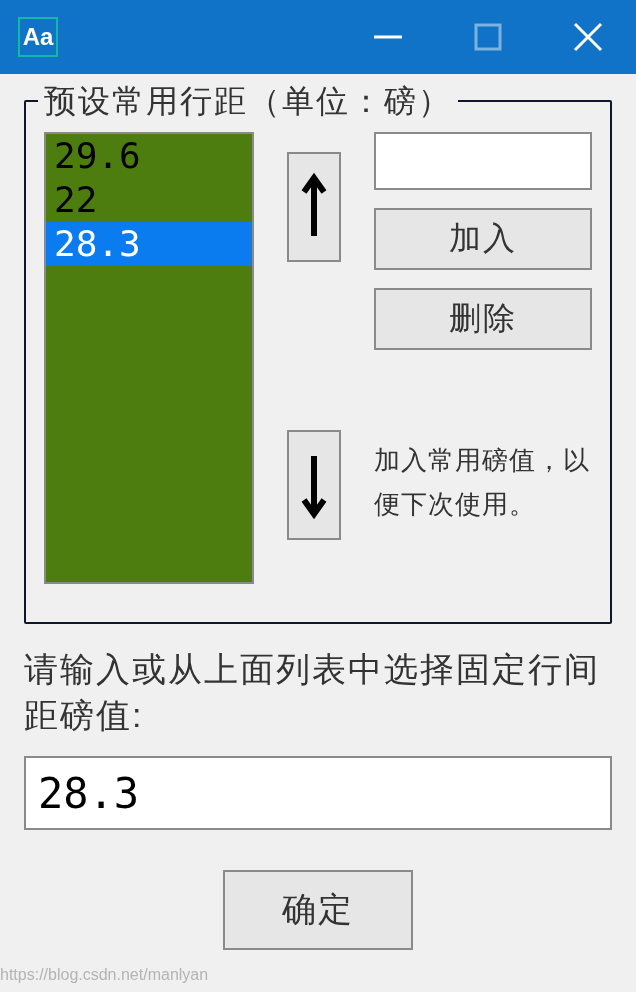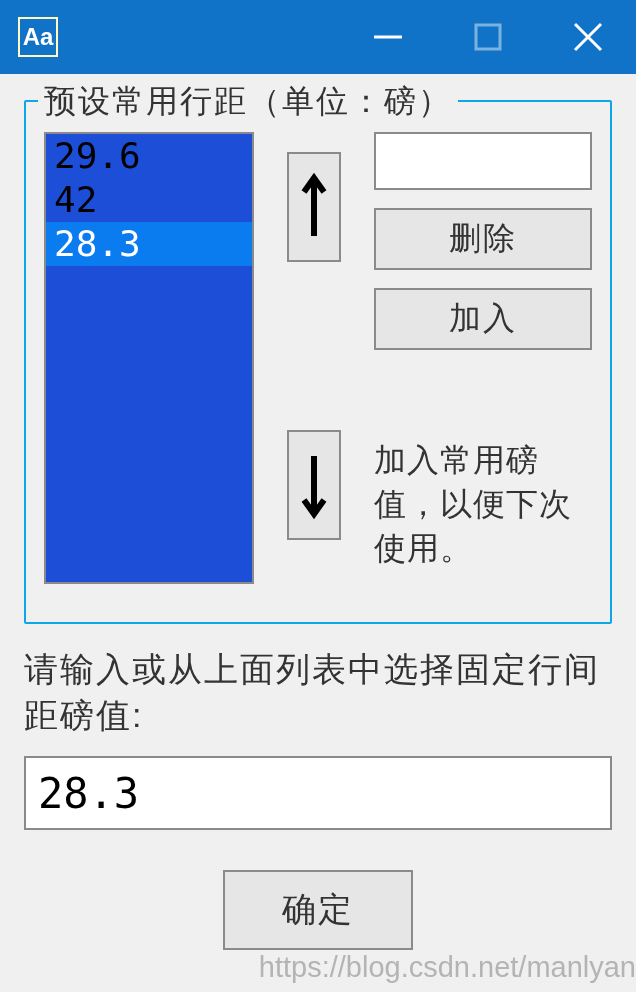--- a/index.html
+++ b/index.html
@@ -25,21 +25,21 @@
       height: 74px;
       background: #1073c7;
       display: flex;
       align-items: center;
       padding: 0 8px 0 18px;
       color: #fff;
     }
     .titlebar .app-icon {
       width: 40px;
       height: 40px;
-      border: 2px solid #fef9c3;
+      border: 2px solid #14b8a6;
       display: flex;
       align-items: center;
       justify-content: center;
       font-size: 24px;
       font-weight: bold;
       margin-right: 16px;
       font-family: "Segoe UI", sans-serif;
     }
     .titlebar .title {
       font-size: 36px;
@@ -61,21 +61,21 @@
       justify-content: center;
       cursor: pointer;
     }
     .win-btn svg { display: block; }
     .content {
       padding: 26px 24px 0 24px;
       flex: 1;
       position: relative;
     }
     .groupbox {
-      border: 2px solid #0ea5e9;
+      border: 2px solid #0f172a;
       border-radius: 2px;
       position: relative;
       padding: 30px 18px 32px 18px;
       height: 524px;
     }
     .groupbox .legend {
       position: absolute;
       top: -22px;
       left: 12px;
       background: #f0f0f0;
@@ -85,21 +85,21 @@
       letter-spacing: 2px;
     }
     .group-body {
       display: flex;
       height: 100%;
       gap: 30px;
     }
     .listbox {
       width: 210px;
       height: 452px;
-      background: #1d4ed8;
+      background: #4d7c0f;
       border: 2px solid #8a8a8a;
       overflow: auto;
     }
     .list-item {
       font-family: "SimSun", monospace;
       font-size: 36px;
       padding: 0 8px;
       line-height: 44px;
       cursor: pointer;
       white-space: nowrap;
@@ -147,21 +147,21 @@
       border: 2px solid #8a8a8a;
       font-size: 32px;
       display: flex;
       align-items: center;
       justify-content: center;
       cursor: pointer;
       letter-spacing: 2px;
       color: #333;
     }
     .hint-text {
-      font-size: 32px;
+      font-size: 26px;
       color: #333;
       margin-top: 70px;
       line-height: 44px;
       letter-spacing: 1px;
     }
     .prompt {
       font-size: 34px;
       margin-top: 22px;
       line-height: 46px;
       color: #333;
@@ -194,22 +194,22 @@
       justify-content: center;
       cursor: pointer;
       letter-spacing: 2px;
       color: #333;
     }
     .watermark {
       position: absolute;
       bottom: 8px;
       left: 0;
       right: 0;
-      text-align: right;
-      font-size: 29px;
+      text-align: left;
+      font-size: 16px;
       color: rgba(120,120,120,0.5);
       font-family: Arial, sans-serif;
       pointer-events: none;
     }
   </style>
 </head>
 <body>
 
 <div class="window">
   <div class="titlebar">
@@ -234,41 +234,41 @@
       </div>
     </div>
   </div>
 
   <div class="content">
     <div class="groupbox">
       <div class="legend">预设常用行距（单位：磅）</div>
       <div class="group-body">
         <div class="listbox" id="listbox">
             <div class="list-item">29.6</div>
-            <div class="list-item">42</div>
+            <div class="list-item">22</div>
             <div class="list-item selected">28.3</div>
           </div>
         <div class="arrow-col">
           <div class="arrow-btn">
             <svg width="28" height="70">
               <line x1="14" y1="6" x2="14" y2="64" stroke="#000" stroke-width="6"></line>
               <polyline points="4,20 14,6 24,20" stroke="#000" stroke-width="6" fill="none"></polyline>
             </svg>
           </div>
           <div class="arrow-btn">
             <svg width="28" height="70">
               <line x1="14" y1="6" x2="14" y2="64" stroke="#000" stroke-width="6"></line>
               <polyline points="4,50 14,64 24,50" stroke="#000" stroke-width="6" fill="none"></polyline>
             </svg>
           </div>
         </div>
         <div class="right-col">
           <input class="text-input" type="text" value="" style="">
+          <div class="std-btn">加入</div>
           <div class="std-btn">删除</div>
-          <div class="std-btn">加入</div>
           <div class="hint-text">加入常用磅值，以便下次使用。</div>
         </div>
       </div>
     </div>
 
     <div class="prompt">请输入或从上面列表中选择固定行间距磅值:</div>
     <input class="main-input" type="text" value="28.3" style="">
 
     <div class="bottom-row">
       <div class="bottom-btn">确定</div>

